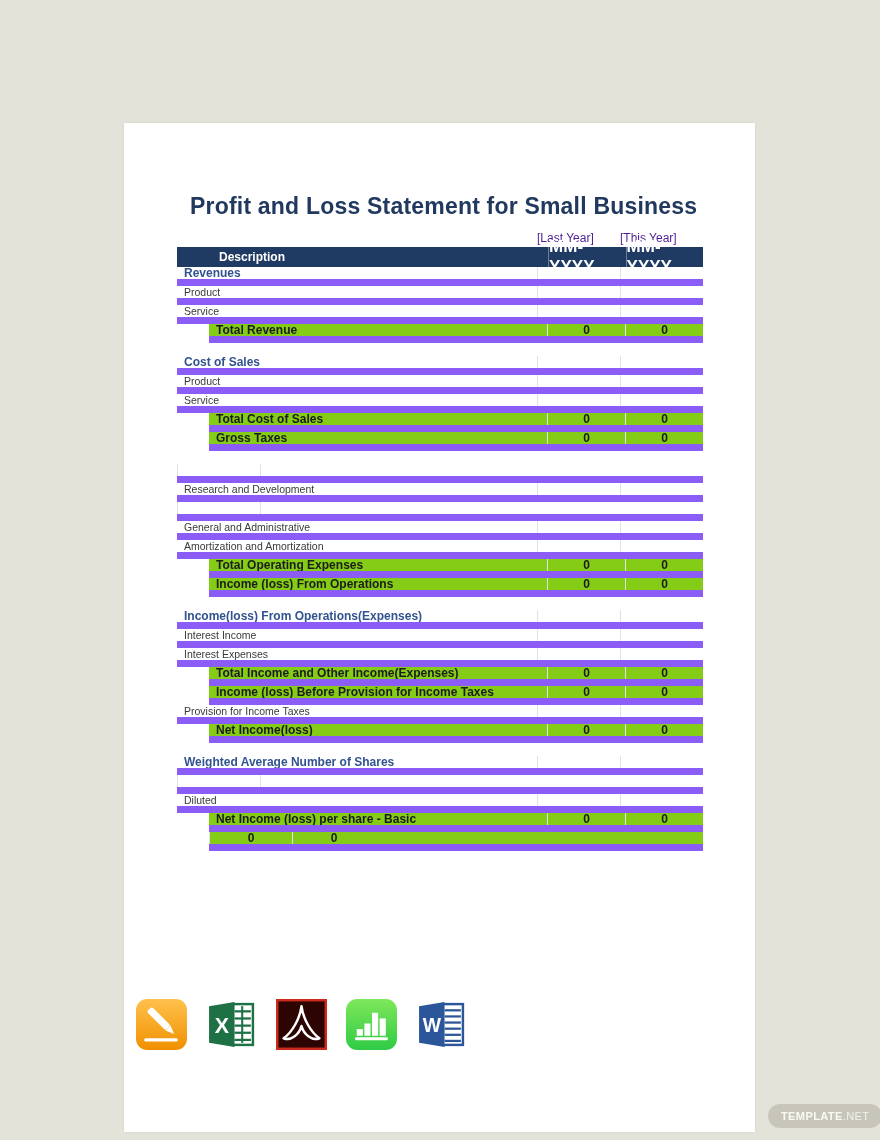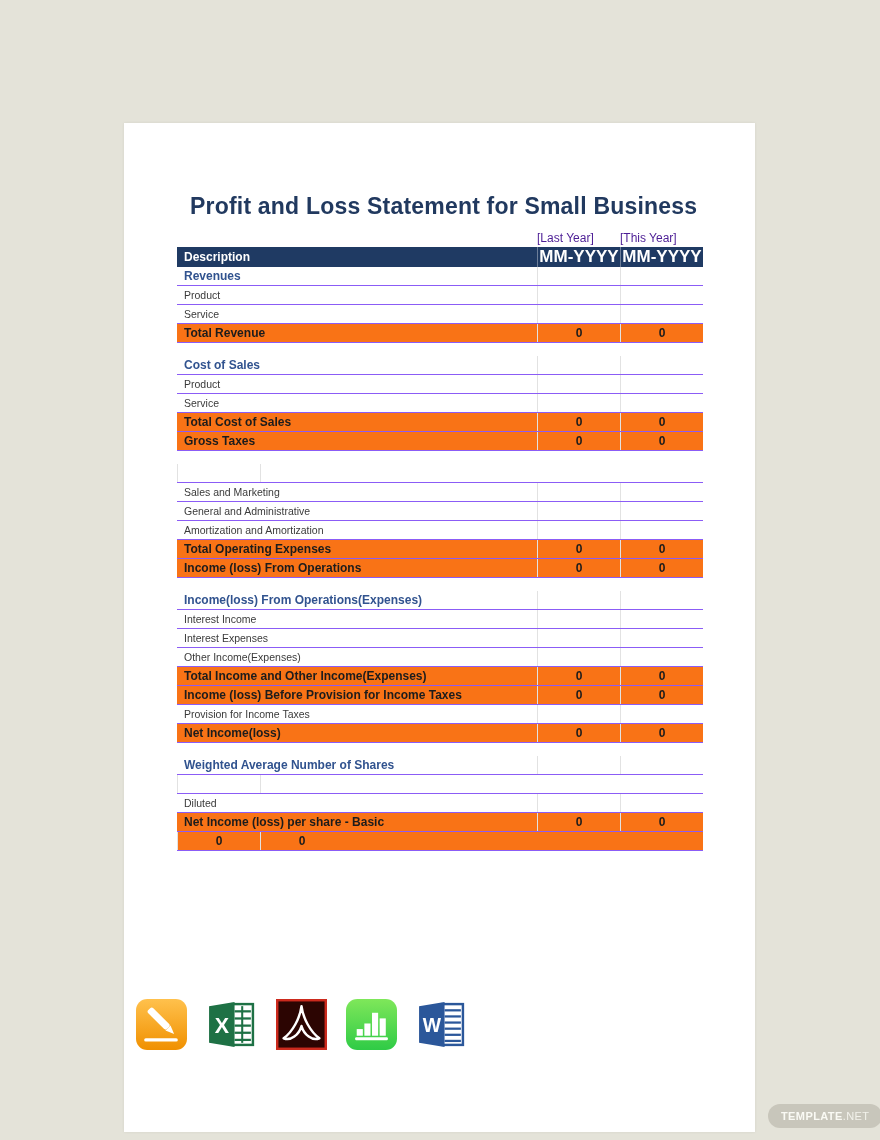--- a/index.html
+++ b/index.html
@@ -13,31 +13,31 @@
     background:#ffffff;box-shadow:0 0 3px rgba(0,0,0,.07);
   }
   .doc-title{
     margin:70px 0 0 66px;font-size:23px;font-weight:bold;color:#21395f;
     letter-spacing:.2px;line-height:1.2;
   }
   .statement{margin:9px 0 0 53px;width:526px;}
   .year-labels{display:flex;height:17px;align-items:center;}
   .year-labels .spacer{width:360px;}
   .year-labels .yl{width:83px;text-align:left;font-weight:normal;font-size:12px;color:#4c1d95;}
-  .head-row{display:flex;height:20px;align-items:stretch;background:#1f3a63;color:#fff;font-weight:bold;}
+  .head-row{display:flex;height:20px;align-items:stretch;background:#1f3a63;color:#fff;font-weight:bold;padding-left:35px;}
   .head-desc{width:360px;padding-left:7px;box-sizing:border-box;font-size:12px;display:flex;align-items:center;}
   .head-col{width:83px;box-sizing:border-box;font-size:17px;border-left:1px solid rgba(255,255,255,.35);
     display:flex;align-items:center;justify-content:center;}
-  .srow{display:flex;height:19px;align-items:stretch;border-bottom:1px solid #8b5cf6;box-sizing:border-box;}
+  .srow{display:flex;height:19px;align-items:stretch;border-bottom:7px solid #8b5cf6;box-sizing:border-box;}
   .srow .lbl{width:360px;padding-left:7px;box-sizing:border-box;display:flex;align-items:center;white-space:nowrap;overflow:hidden;}
   .srow .val{width:83px;box-sizing:border-box;border-left:1px solid #e2e2e2;display:flex;align-items:center;justify-content:center;}
   .row-item .lbl,.row-item .val{font-size:10.5px;color:#3a3a3a;}
   .row-section .lbl{font-size:12px;font-weight:bold;color:#31538f;}
   .row-section .val{font-size:10.5px;color:#3a3a3a;}
-  .row-total{background:#f97316;}
+  .row-total{background:#84cc16;margin-left:32px;}
   .row-total .lbl,.row-total .val{font-size:12px;font-weight:bold;color:#1c1c1c;}
   .row-gap{height:13px;}
   .dock{position:absolute;left:136px;top:999px;display:flex;gap:19px;}
   .dock-icon{width:51px;height:51px;}
   .dock-icon svg{display:block;width:51px;height:51px;}
   .watermark{
     position:absolute;top:1104px;left:768px;height:24px;padding:0 13px;border-radius:12px;
     background:#c8c6bb;display:flex;align-items:center;font-size:11px;letter-spacing:.4px;color:#fafaf4;
   }
   .watermark .brand{font-weight:bold;}
@@ -106,21 +106,25 @@
     <span class="lbl">Gross Taxes</span>
     <span class="val">0</span>
     <span class="val">0</span>
   </div>
         <div class="row-gap"></div>
         <div class="srow row-section">
     <span class="val"></span>
     <span class="val"></span>
   </div>
         <div class="srow row-item">
-    <span class="lbl">Sales and Marketing</span>
+    <span class="lbl">Research and Development</span>
+    <span class="val"></span>
+    <span class="val"></span>
+  </div>
+        <div class="srow row-item">
     <span class="val"></span>
     <span class="val"></span>
   </div>
         <div class="srow row-item">
     <span class="lbl">General and Administrative</span>
     <span class="val"></span>
     <span class="val"></span>
   </div>
         <div class="srow row-item">
     <span class="lbl">Amortization and Amortization</span>
@@ -143,25 +147,20 @@
     <span class="val"></span>
     <span class="val"></span>
   </div>
         <div class="srow row-item">
     <span class="lbl">Interest Income</span>
     <span class="val"></span>
     <span class="val"></span>
   </div>
         <div class="srow row-item">
     <span class="lbl">Interest Expenses</span>
-    <span class="val"></span>
-    <span class="val"></span>
-  </div>
-        <div class="srow row-item">
-    <span class="lbl">Other Income(Expenses)</span>
     <span class="val"></span>
     <span class="val"></span>
   </div>
         <div class="srow row-total">
     <span class="lbl">Total Income and Other Income(Expenses)</span>
     <span class="val">0</span>
     <span class="val">0</span>
   </div>
         <div class="srow row-total">
     <span class="lbl">Income (loss) Before Provision for Income Taxes</span>

